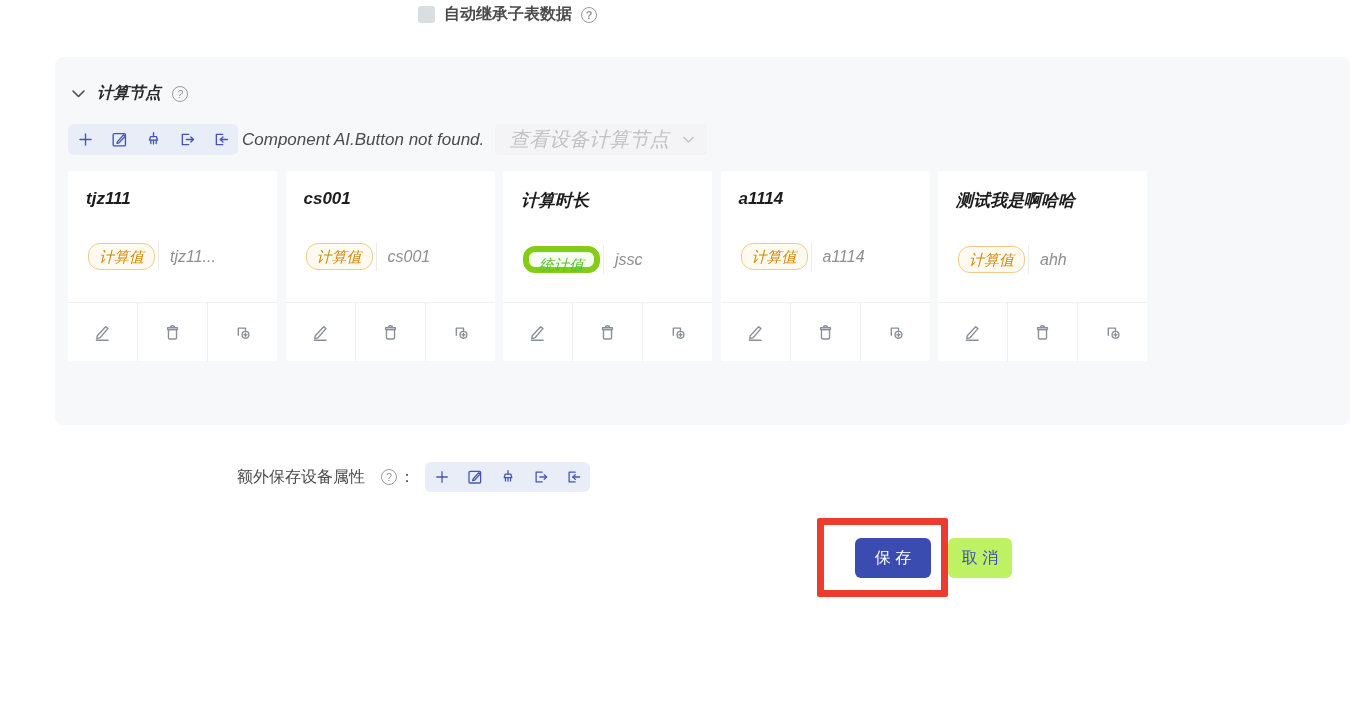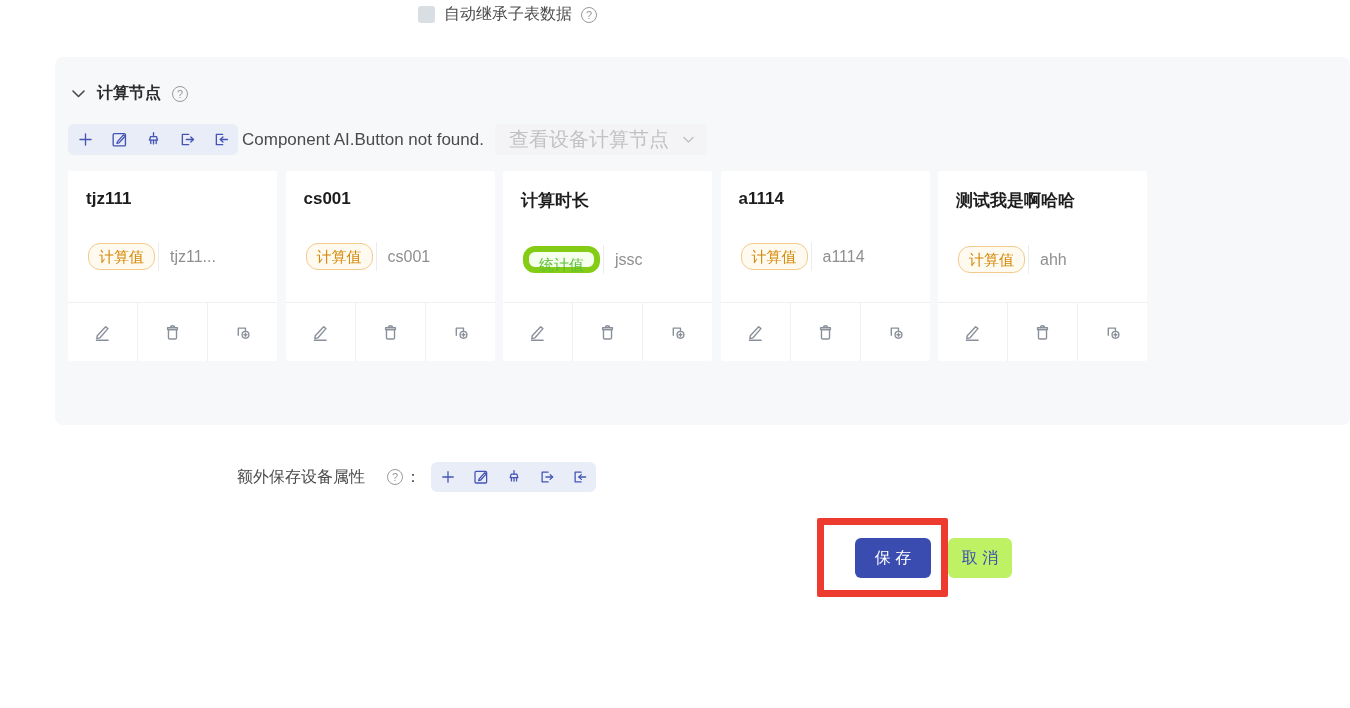--- a/index.html
+++ b/index.html
@@ -1,28 +1,28 @@
 <!DOCTYPE html>
 <html><head>
 <meta charset="utf-8">
 <style>
   * { margin:0; padding:0; box-sizing:border-box; }
   html,body { background:#fff; font-family:"Liberation Sans","DejaVu Sans",sans-serif; }
   #stage { position:relative; width:1350px; height:708px; background:#fff; overflow:hidden; }
 
   
-  .inherit-row { position:absolute; left:418px; top:4px; display:flex; align-items:center; gap:9px; }
+  .inherit-row { position:absolute; left:418px; top:4px; display:flex; align-items:center; gap:9px;font-weight:bold; }
   .checkbox { width:17px; height:17px; background:#d9dee3; border-radius:3px; }
   .inherit-label { font-size:16px; color:#4c4c4c; }
   .help { width:16px; height:16px; border:1px solid #9a9a9a; border-radius:50%; color:#9a9a9a;
           font-size:11px; line-height:14px; text-align:center; display:inline-block; flex:0 0 auto; }
 
   
   .section { position:absolute; left:55px; top:57px; width:1295px; height:368px;
-             background:#f7f8fa; border-radius:8px; }
+             background:#f7f8fa; border-radius:8px;font-style:italic; }
   .section-header { display:flex; align-items:center; gap:11px; padding:26px 0 0 16px; }
   .section-title { font-size:16px; font-weight:700; color:#2b2b2b; }
   .chev { color:#4a4a4a; display:inline-flex; }
 
   .toolbar-row { display:flex; align-items:center; margin:20px 0 0 13px; }
   .toolbar { display:flex; align-items:center; background:#e9edf8; border-radius:6px; height:31px; }
   .toolbar .tb-btn { width:34px; height:31px; display:flex; align-items:center; justify-content:center;
                      color:#4454b3; cursor:pointer; }
   .toolbar.small { height:30px; }
   .toolbar.small .tb-btn { width:33px; height:30px; }
@@ -42,21 +42,21 @@
   .tag.orange { color:#d48806; border:1px solid #f2ca8b; background:#fffaf0; }
   .tag.green  { color:#5bc035; border:6px solid #84cc16; background:#f6ffed; }
   .tag-divider { width:1px; height:29px; background:#ececec; margin-left:3px; }
   .card-value { font-size:16px; color:#8f8f8f; margin-left:11px; white-space:nowrap; }
   .card-footer { height:59px; border-top:1px solid #f0f0f0; display:flex; }
   .card-action { flex:1; display:flex; align-items:center; justify-content:center; color:#8a9099; cursor:pointer; }
   .card-action + .card-action { border-left:1px solid #f0f0f0; }
 
   
   .extra-row { position:absolute; left:237px; top:462px; display:flex; align-items:center; }
-  .extra-label { font-size:16px; color:#4a4a4a; display:flex; align-items:center; gap:22px; }
+  .extra-label { font-size:16px; color:#4a4a4a; display:flex; align-items:center; gap:16px; }
   .extra-colon { font-size:16px; color:#4a4a4a; margin:0 10px 0 2px; }
 
   
   .save-btn { position:absolute; left:855px; top:538px; width:76px; height:40px; background:#3b4cb1;
               border:none; border-radius:6px; color:#fff; font-size:16px; cursor:pointer;
               font-family:inherit; }
   .cancel-btn { position:absolute; left:948px; top:538px; width:64px; height:40px; background:#bef264;
               border:none; border-radius:6px; color:#3b4cb1; font-size:16px; cursor:pointer;
               font-family:inherit; }
   .red-annotation { position:absolute; left:817px; top:518px; width:131px; height:79px;

